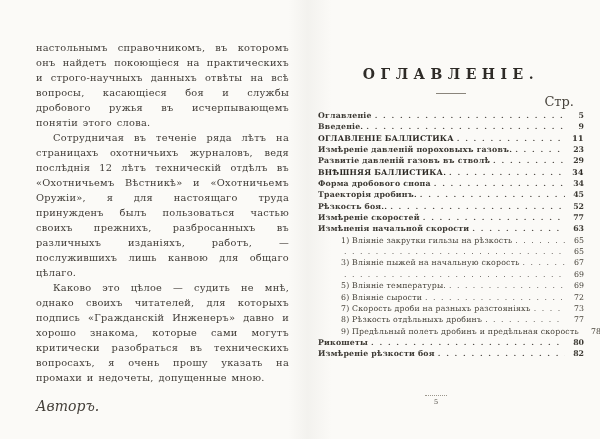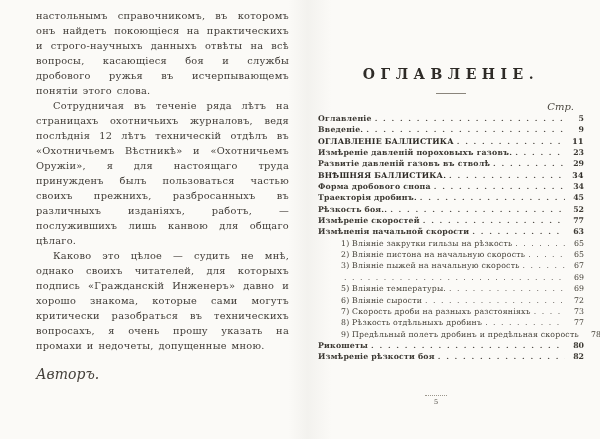--- a/index.html
+++ b/index.html
@@ -10,21 +10,21 @@
     overflow: hidden;
     font-family: "DejaVu Serif", "Liberation Serif", serif;
     color: #3b3834;
   }
   .gutter {
     position:absolute; left:288px; top:0; width:44px; height:439px;
     background: linear-gradient(90deg, rgba(0,0,0,0) 0%, rgba(60,55,45,0.045) 45%, rgba(60,55,45,0.03) 60%, rgba(0,0,0,0) 100%);
   }
   
   .page-left {
-    position:absolute; left:36px; top:8px; width:253px;
+    position:absolute; left:36px; top:40px; width:253px;
   }
   .page-left .para {
     margin:0;
     font-size:9.8px;
     line-height:15px;
     text-align:justify;
     text-indent:17px;
     letter-spacing:0.25px;
     word-spacing:1.5px;
     color:#403c37;
@@ -51,23 +51,21 @@
     color:#2e2b27;
   }
   .heading-rule {
     width:30px; height:0;
     border-top:1px solid #8a857c;
     margin:11px auto 0 auto;
   }
   .page-col-header {
     text-align:right;
     padding-right:10px;
-    font-style:italic;
-    font-size:10px;
-    margin-top:7px;
+    font-size:13px;
     color:#4a463f;
   }
   .toc { margin-top:2px; }
   .toc-row {
     display:flex;
     align-items:baseline;
     height:11.35px;
     font-size:7.8px;
     color:#3c3933;
   }
@@ -193,21 +191,20 @@
           <span class="toc-label">Измѣненія начальной скорости</span>
           <span class="dots"></span>
           <span class="toc-page">63</span>
         </div>
         <div class="toc-row sub">
           <span class="toc-label">1) Вліяніе закрутки гильзы на рѣзкость</span>
           <span class="dots"></span>
           <span class="toc-page">65</span>
         </div>
         <div class="toc-row sub">
-          <span class="toc-label">2) Вліяніе пистона на начальную скорость</span>
           <span class="dots"></span>
           <span class="toc-page">65</span>
         </div>
         <div class="toc-row sub">
           <span class="toc-label">3) Вліяніе пыжей на начальную скорость</span>
           <span class="dots"></span>
           <span class="toc-page">67</span>
         </div>
         <div class="toc-row sub">
           <span class="dots"></span>

